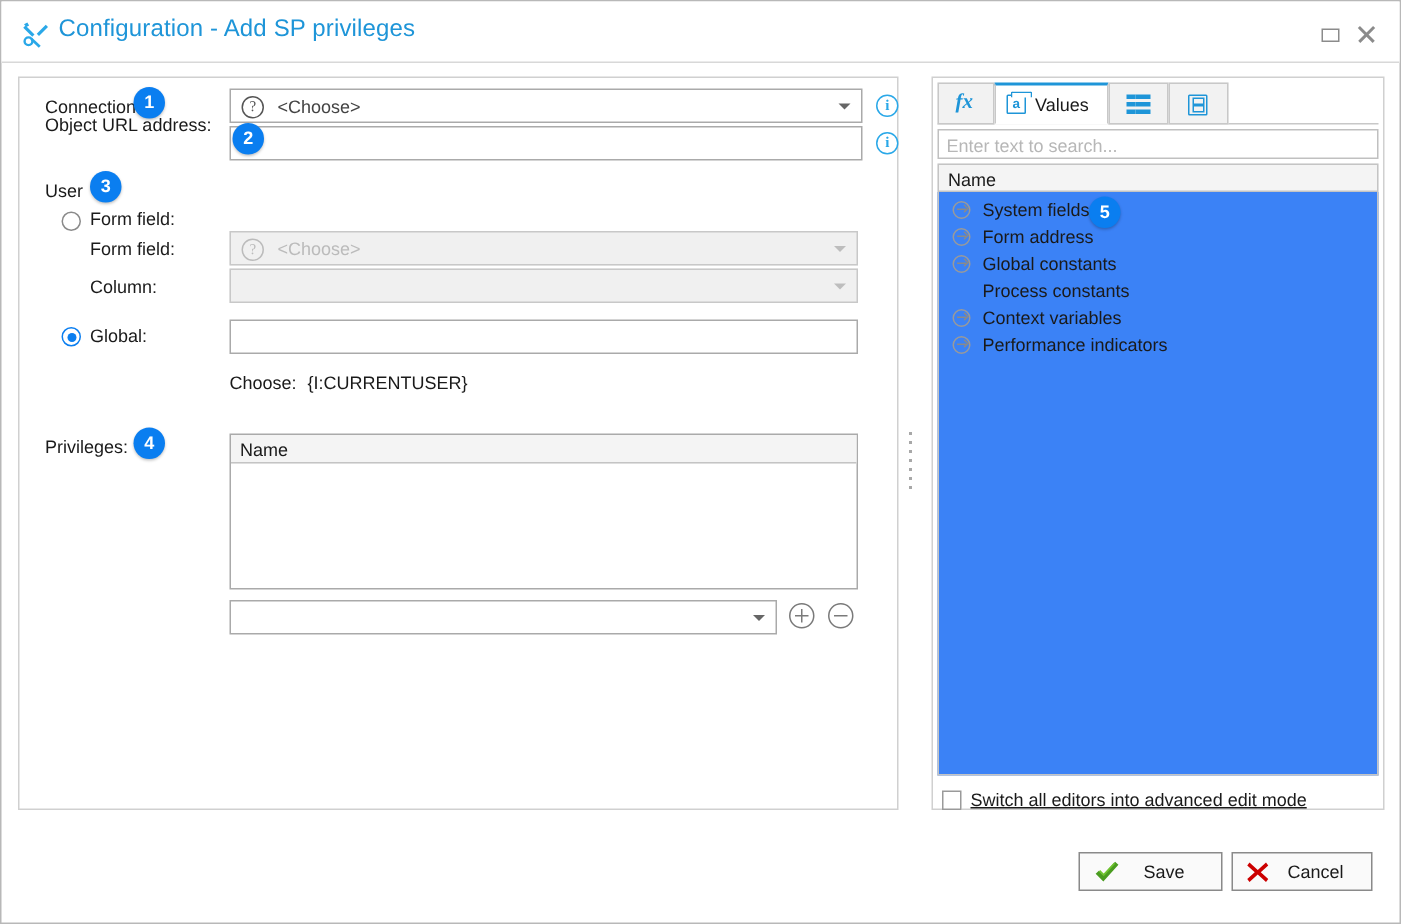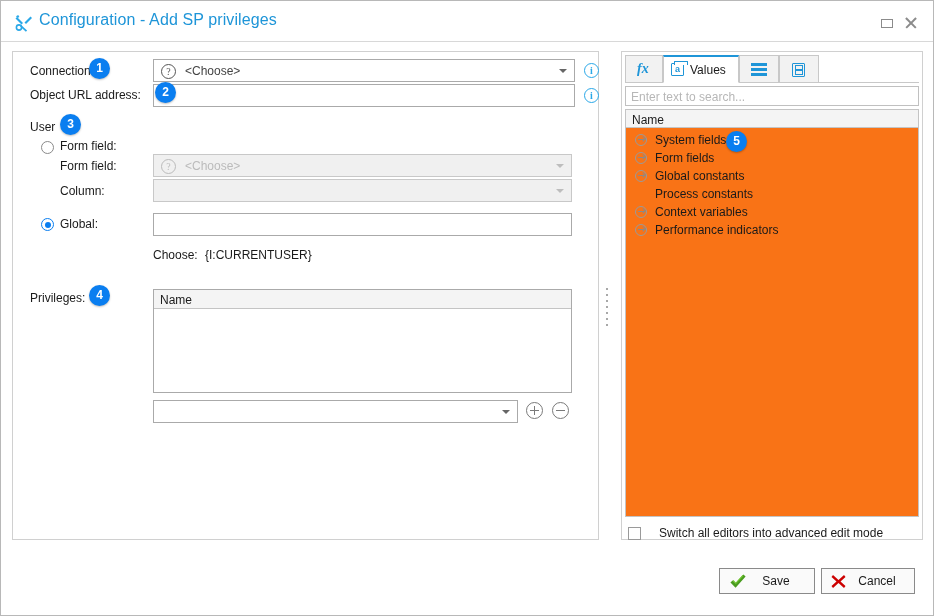--- a/index.html
+++ b/index.html
@@ -283,21 +283,21 @@
     border: 1px solid #c4c4c4;
     font-size: 12px;
     padding: 3px 0 0 6px;
     color: #1a1a1a;
   }
   .tree {
     position: absolute; left: 3px; top: 76px;
     width: 294px; height: 389px;
     border: 1px solid #c4c4c4;
     border-top: none;
-    background: #f97316;
+    background: #3b82f6;
   }
   .tree-item {
     position: relative;
     height: 18px;
     padding-left: 29px;
     font-size: 12px;
     line-height: 18px;
     color: #1a1a1a;
     white-space: nowrap;
   }
@@ -326,22 +326,22 @@
     position: absolute; left: 3px; top: 474px;
     width: 294px; height: 18px;
   }
   .chk {
     position: absolute; left: 3px; top: 1px;
     width: 13px; height: 13px;
     border: 1px solid #9a9a9a;
     background: #ffffff;
   }
   .adv-row .alabel {
-    position: absolute; left: 34px; top: 0px;
-    font-size: 12px; color: #1a1a1a; white-space: nowrap;
+    position: absolute; left: 22px; top: 0px;
+    font-size: 12px; color: #1a1a1a; white-space: nowrap; text-decoration: underline;
   }
 
   
   .btn {
     position: absolute; top: 567px;
     height: 26px;
     background: #fafafa;
     border: 1px solid #8a8a8a;
     font-size: 12px;
     color: #1a1a1a;
@@ -402,21 +402,21 @@
     <span class="lbl" style="left:17px; top:12px;">Connection:</span>
     <span class="badge" style="left:76px; top:6px;">1</span>
 
     <div class="field" style="left:140px; top:7px; width:422px;">
       <span class="qmark">?</span>
       <span class="txt">&lt;Choose&gt;</span>
       <span class="caret"></span>
     </div>
     <span class="info-icon" style="left:571px; top:11px;">i</span>
 
-    <span class="lbl" style="left:17px; top:36px;">Object URL address:</span>
+    <span class="lbl" style="left:17px; top:24px;">Object URL address:</span>
     <span class="badge" style="left:142px; top:30px;">2</span>
 
     <div class="field" style="left:140px; top:32px; width:422px;">
       <span class="plain-txt"></span>
     </div>
     <span class="info-icon" style="left:571px; top:36px;">i</span>
 
     <span class="lbl" style="left:17px; top:68px;">User</span>
     <span class="badge" style="left:47px; top:62px;">3</span>
 
@@ -500,21 +500,21 @@
 
     <div class="name-hdr">Name</div>
 
     <div class="tree">
       <div class="tree-item" style="margin-top:3px;">
         <span class="arrow"></span>
         <span>System fields</span>
       </div>
       <div class="tree-item">
         <span class="arrow"></span>
-        <span>Form fields</span>
+        <span>Form address</span>
       </div>
       <div class="tree-item">
         <span class="arrow"></span>
         <span>Global constants</span>
       </div>
       <div class="tree-item">
         <span>Process constants</span>
       </div>
       <div class="tree-item">
         <span class="arrow"></span>

